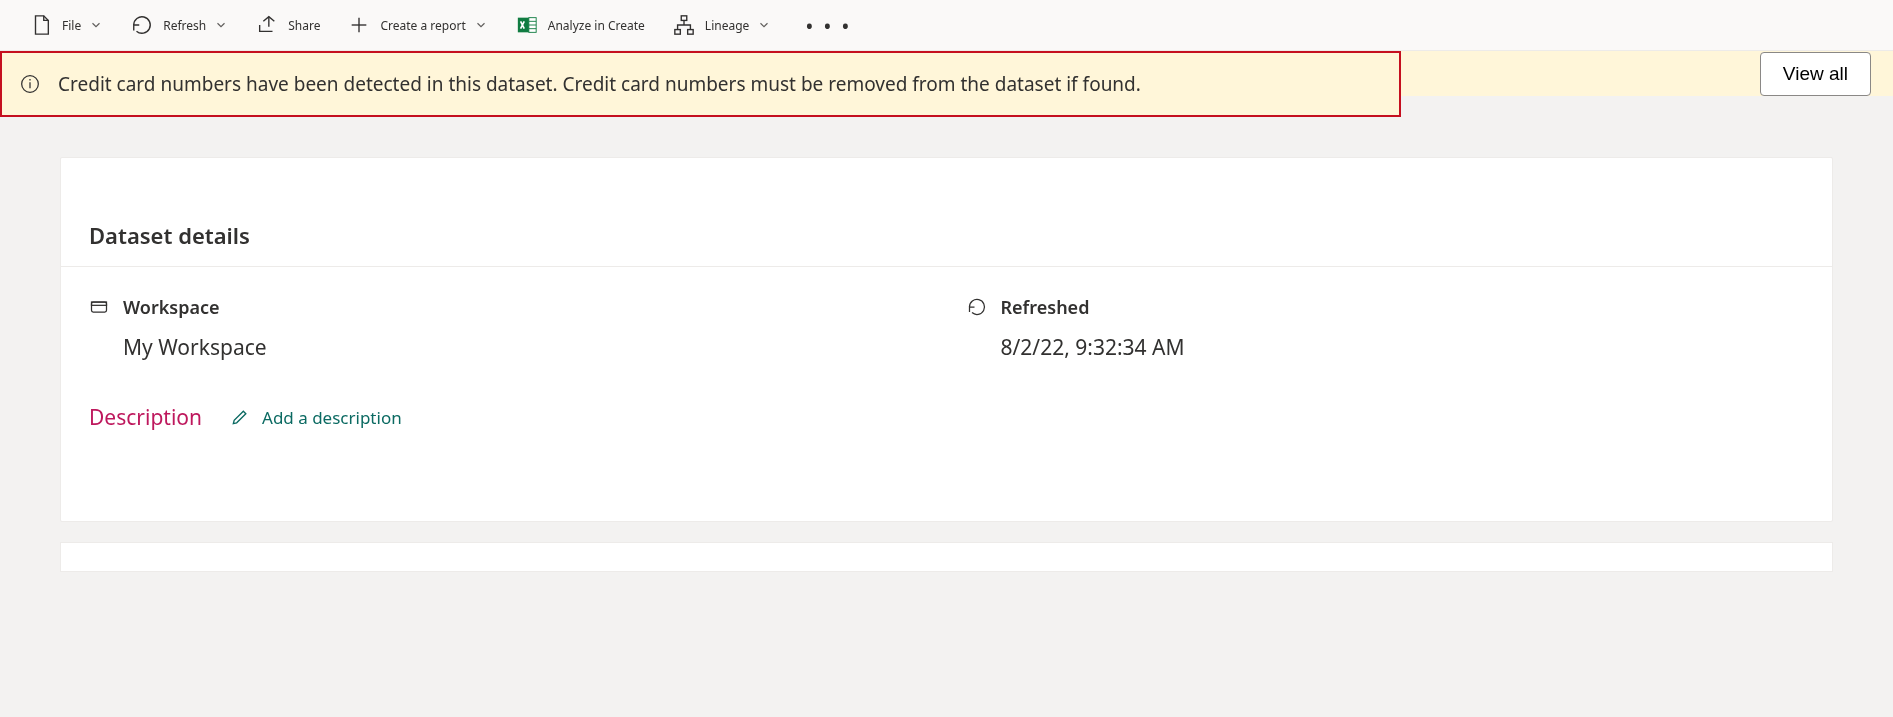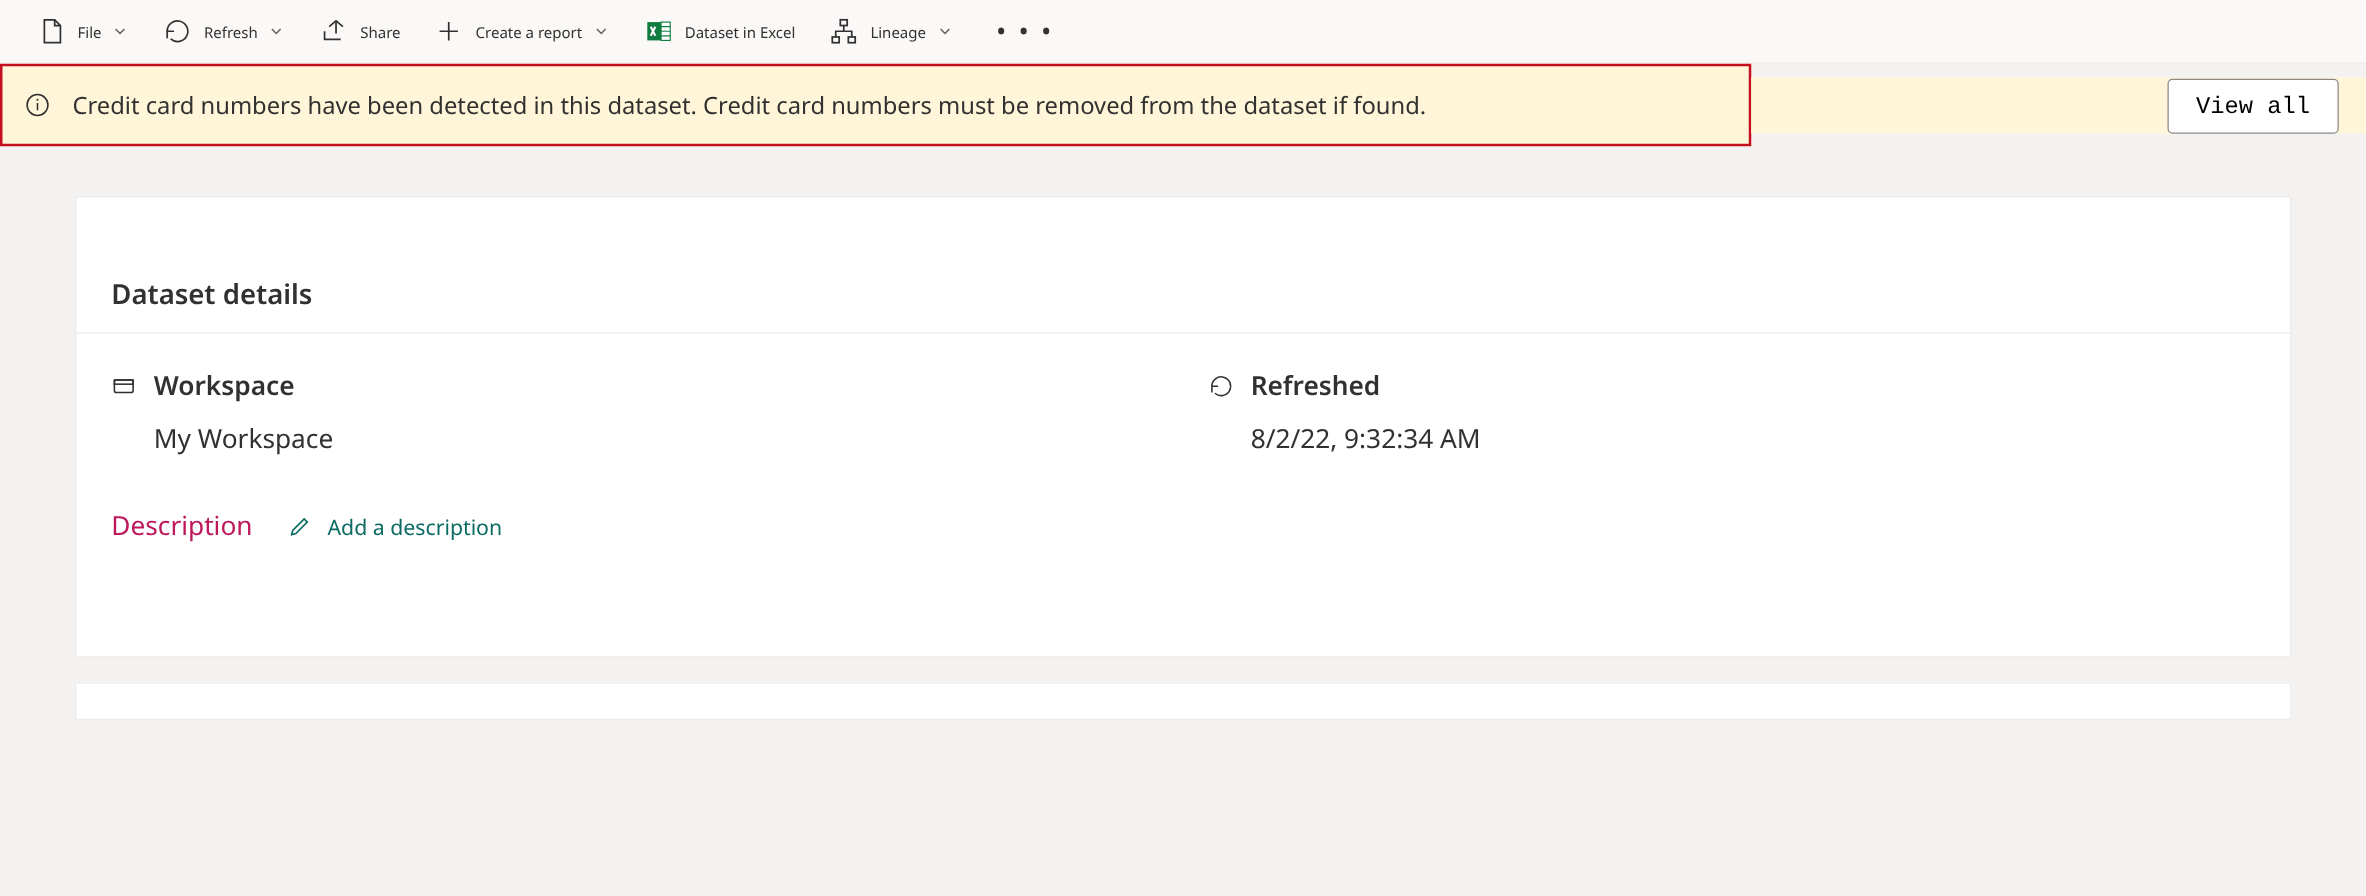--- a/index.html
+++ b/index.html
@@ -32,21 +32,21 @@
       width: 22px;
       height: 22px;
       flex-shrink: 0;
     }
     .chev {
       width: 14px;
       height: 14px;
     }
     .banner-row {
       display: flex;
-      align-items: center;
+      align-items: flex-start;
       width: 100%;
     }
     .banner {
       background: #fff6d9;
       display: flex;
       align-items: center;
       padding: 18px 18px;
       border: 2px solid #c50f1f;
       gap: 18px;
       flex: 0 0 74%;
@@ -64,21 +64,21 @@
       padding-right: 22px;
       border-top: 1px solid #fff6d9;
     }
     .view-all-btn {
       background: #fff;
       border: 1px solid #8a8886;
       border-radius: 4px;
       padding: 10px 22px;
       font-size: 19px;
       cursor: pointer;
-      font-family: Liberation Mono, monospace;
+      font-family: Liberation Sans, sans-serif;
     }
     .content-wrap {
       padding: 40px 60px 20px 60px;
     }
     .card {
       background: #fff;
       border: 1px solid #edebe9;
       border-radius: 2px;
       margin-bottom: 20px;
     }
@@ -97,21 +97,21 @@
       display: flex;
       gap: 40px;
     }
     .detail-col {
       flex: 1;
     }
     .detail-label {
       display: flex;
       align-items: center;
       gap: 14px;
-      font-size: 21px;
+      font-size: 18px;
       font-weight: 600;
       color: #323130;
       margin-bottom: 14px;
     }
     .detail-value {
       font-size: 21px;
       color: #323130;
       margin-left: 34px;
     }
     .desc-row {
@@ -197,21 +197,21 @@
 
   <div class="toolbar-item">
     <svg class="icon-svg" viewBox="0 0 24 24">
       <rect x="2" y="4" width="14" height="16" fill="#107c41"></rect>
       <path d="M5 8 L9 16 M9 8 L5 16" stroke="#fff" stroke-width="1.8" fill="none"></path>
       <rect x="14" y="4" width="8" height="16" fill="#fff" stroke="#107c41" stroke-width="1"></rect>
       <line x1="14" y1="8" x2="22" y2="8" stroke="#107c41" stroke-width="1"></line>
       <line x1="14" y1="12" x2="22" y2="12" stroke="#107c41" stroke-width="1"></line>
       <line x1="14" y1="16" x2="22" y2="16" stroke="#107c41" stroke-width="1"></line>
     </svg>
-    <span>Dataset in Excel</span>
+    <span>Analyze in Create</span>
   </div>
 
   <div class="toolbar-item">
     <svg class="icon-svg" viewBox="0 0 24 24" fill="none" stroke="#323130" stroke-width="1.5">
       <rect x="9" y="2" width="6" height="5"></rect>
       <rect x="2" y="17" width="6" height="5"></rect>
       <rect x="16" y="17" width="6" height="5"></rect>
       <path d="M12 7v5M12 12H5v5M12 12h7v5"></path>
     </svg>
     <span>Lineage</span>

